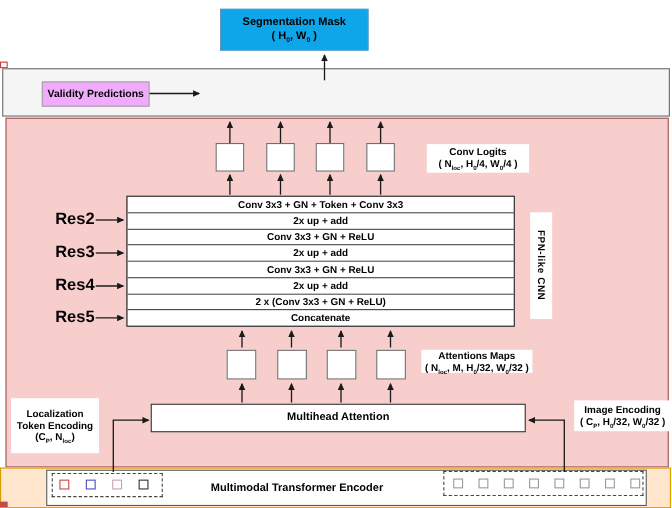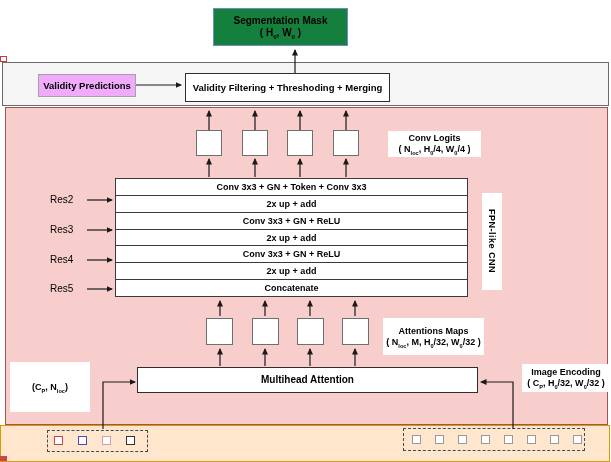--- a/index.html
+++ b/index.html
@@ -8,37 +8,37 @@
     background:#ffffff; font-family:"Liberation Sans", sans-serif; color:#000;
   }
   .abs{position:absolute; box-sizing:border-box;}
   .band{position:absolute; box-sizing:border-box;}
   .band-validity{left:2px; top:62px; width:607px; height:44px; background:#f5f5f5; border:1px solid #6b6b6b;}
   .band-fpn{left:5px; top:107px; width:603px; height:318px; background:#f8cecc; border:1px solid #9e5450;}
   .band-encoder{left:0px; top:425px; width:610px; height:37px; background:#ffe6cc; border:1px solid #d79b00;}
 
   .node{display:flex; flex-direction:column; align-items:center; justify-content:center;
         text-align:center; font-weight:bold; line-height:1.2; box-sizing:border-box;}
-  .seg-mask{left:213px; top:8px; width:135px; height:38px; background:#15803d; border:1px solid #6c8ebf; font-size:10px;}
+  .seg-mask{left:200px; top:8px; width:135px; height:38px; background:#0ea5e9; border:1px solid #6c8ebf; font-size:10px;}
   .validity-pred{left:38px; top:74px; width:98px; height:23px; background:#f0abfc; border:1px solid #a3a3a3; font-size:9.5px;}
   .validity-filter{left:185px; top:73px; width:205px; height:29px; background:#fff; border:1px solid #2e2e2e; font-size:9.5px;}
 
   .sq{position:absolute; width:26px; height:26px; background:#fff; border:1.5px solid #6f6f6f; box-sizing:border-box;}
   .sq-attn{width:27px; height:27px;}
 
   .label-plain{background:#fff; border:none; font-size:9px;}
   .masks-logits{left:388px; top:131px; width:93px; height:26px;}
-  .attn-maps{left:383px; top:318px; width:101px; height:37px;}
+  .attn-maps{left:383px; top:318px; width:101px; height:21px;}
 
   .stack{left:115px; top:178px; width:353px; height:119px; border:1px solid #3a3a3a; display:flex; flex-direction:column; background:#3a3a3a;}
   .stack-row{flex:1; background:#fff; border-bottom:1px solid #3a3a3a; display:flex; align-items:center; justify-content:center;
              font-size:9px; font-weight:bold;}
   .stack-row:last-child{border-bottom:none;}
 
-  .res-label{width:36px; height:12px; font-size:10px; font-weight:normal; line-height:12px;}
+  .res-label{width:36px; height:12px; font-size:15px; font-weight:bold; text-align:right; line-height:12px;}
 
   .fpn-vert{left:482px; top:193px; width:20px; height:97px; background:#fff; display:flex; align-items:center; justify-content:center;}
   .fpn-vert span{writing-mode:vertical-rl; font-size:9px; font-weight:bold; letter-spacing:0.5px;}
 
   .multihead{left:137px; top:367px; width:341px; height:26px; background:#fff; border:1px solid #2e2e2e; font-size:10px;}
   .loc-enc{left:10px; top:362px; width:80px; height:50px; background:#fff; font-size:9px;}
   .img-enc{left:522px; top:364px; width:88px; height:28px; background:#fff; font-size:9px;}
 
   .encoder-box{left:42px; top:427px; width:546px; height:33px; background:#fff; border:1px solid #5a5a5a;}
   .encoder-label{font-size:10px; font-weight:bold; margin-right:90px;}
@@ -67,41 +67,39 @@
   <div class="abs artifact-bottom"></div>
 
   <div class="abs node seg-mask">
     <div>Segmentation Mask</div>
     <div><span>( H</span><sub>0</sub><span>, W</span><sub>0</sub><span> )</span></div>
   </div>
 
   <div class="abs node validity-pred">
     <div>Validity Predictions</div>
   </div>
-  <div class="abs node validity-filter">
-    <div>Validity Filtering  + Threshoding + Merging</div>
-  </div>
 
   <div class="sq" style="left:196px; top:130px;"></div>
   <div class="sq" style="left:242px; top:130px;"></div>
   <div class="sq" style="left:287px; top:130px;"></div>
   <div class="sq" style="left:333px; top:130px;"></div>
 
   <div class="abs node label-plain masks-logits">
     <div>Conv Logits</div>
     <div><span>( N</span><sub>loc</sub><span>, H</span><sub>0</sub><span>/4, W</span><sub>0</sub><span>/4 )</span></div>
   </div>
 
   <div class="abs stack">
     <div class="stack-row">Conv 3x3 + GN + Token + Conv 3x3</div>
     <div class="stack-row">2x up + add</div>
     <div class="stack-row">Conv 3x3 + GN + ReLU</div>
     <div class="stack-row">2x up + add</div>
     <div class="stack-row">Conv 3x3 + GN + ReLU</div>
     <div class="stack-row">2x up + add</div>
+    <div class="stack-row">2 x (Conv 3x3 + GN + ReLU)</div>
     <div class="stack-row">Concatenate</div>
   </div>
 
   <div class="abs res-label" style="left:50px; top:194px;">Res2</div>
   <div class="abs res-label" style="left:50px; top:224px;">Res3</div>
   <div class="abs res-label" style="left:50px; top:254px;">Res4</div>
   <div class="abs res-label" style="left:50px; top:283px;">Res5</div>
 
   <div class="abs fpn-vert">
     <span>FPN-like CNN</span>
@@ -115,27 +113,31 @@
   <div class="abs node label-plain attn-maps">
     <div>Attentions Maps</div>
     <div><span>( N</span><sub>loc</sub><span>, M, H</span><sub>0</sub><span>/32, W</span><sub>0</sub><span>/32 )</span></div>
   </div>
 
   <div class="abs node multihead">
     <div>Multihead Attention</div>
   </div>
 
   <div class="abs node loc-enc">
+    <div>Localization Token Encoding</div>
     <div><span>(C</span><sub>P</sub><span>, N</span><sub>loc</sub><span>)</span></div>
   </div>
   <div class="abs node img-enc">
     <div>Image Encoding</div>
     <div><span>( C</span><sub>P</sub><span>, H</span><sub>0</sub><span>/32, W</span><sub>0</sub><span>/32 )</span></div>
   </div>
 
+  <div class="abs node encoder-box">
+    <div class="encoder-label">Multimodal Transformer Encoder</div>
+  </div>
 
   <div class="dashed-box dash-left">
     <div class="tok" style="left:6px; top:5px; border-color:#c64646;"></div>
     <div class="tok" style="left:30px; top:5px; border-color:#4a4ac8;"></div>
     <div class="tok" style="left:54px; top:5px; border-color:#d09fae;"></div>
     <div class="tok" style="left:78px; top:5px; border-color:#333333;"></div>
   </div>
   <div class="dashed-box dash-right">
     <div class="tok" style="left:8px;   top:6px;"></div>
     <div class="tok" style="left:31px;  top:6px;"></div>

